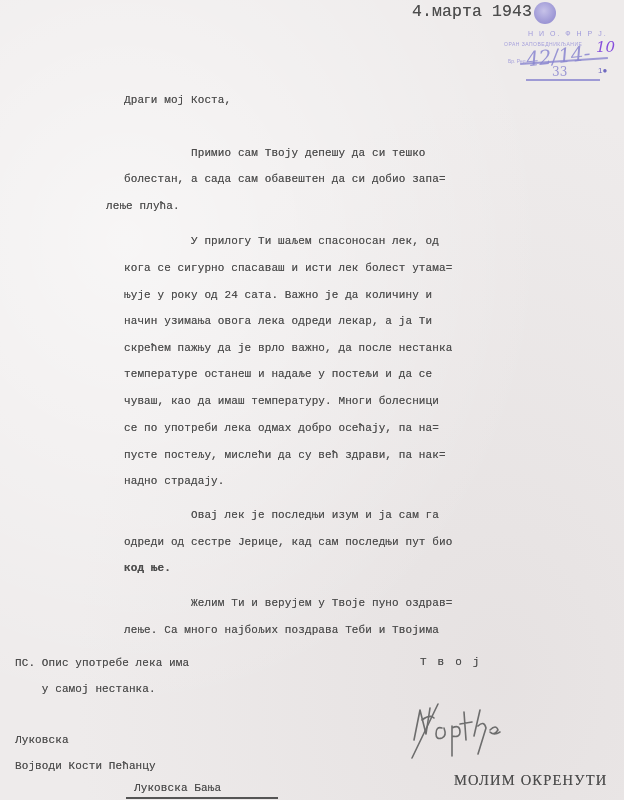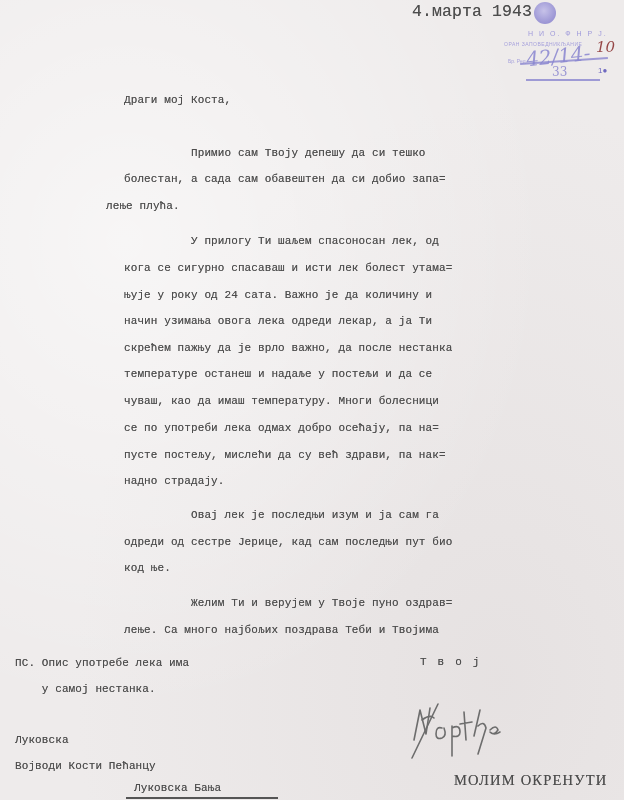--- a/index.html
+++ b/index.html
@@ -40,21 +40,21 @@
     }
     .stamp .st-l1 { position: absolute; left: 38px; top: 8px; font-size: 7px; letter-spacing: 2px; opacity: 0.8; }
     .stamp .st-l2 { position: absolute; left: 14px; top: 19px; font-size: 5px; letter-spacing: 0.5px; opacity: 0.75; }
     .stamp .st-l3 { position: absolute; left: 18px; top: 36px; font-size: 5px; opacity: 0.75; }
     .stamp .st-num1 {
       position: absolute; left: 36px; top: 22px; font-size: 20px; color: #8a86d0;
       font-family: "DejaVu Serif", serif; font-style: italic; transform: rotate(-6deg);
       opacity: 0.85;
     }
     .stamp .st-num2 {
-      position: absolute; left: 106px; top: 16px; font-size: 15px; color: #7f1d1d;
+      position: absolute; left: 106px; top: 16px; font-size: 15px; color: #6d28d9;
       font-family: "DejaVu Serif", serif; font-style: italic; opacity: 0.8;
     }
     .stamp .st-num3 {
       position: absolute; left: 62px; top: 43px; font-size: 12px; color: #8a86d0;
       font-family: "DejaVu Serif", serif; opacity: 0.85;
     }
     .stamp .st-dot { position: absolute; left: 108px; top: 44px; font-size: 8px; color: #6f69c0; }
     .stamp .st-rule1 { position: absolute; left: 30px; top: 38px; width: 88px; height: 1.5px; background: #8a86d0; transform: rotate(-4deg); opacity: 0.8; }
     .stamp .st-rule2 { position: absolute; left: 36px; top: 57px; width: 74px; height: 1.5px; background: #8a86d0; opacity: 0.8; }
     .sig {
@@ -98,21 +98,21 @@
 <div class="line" style="left:124px; top:312px;">начин узимања овога лека одреди лекар, а ја Ти</div>
 <div class="line" style="left:124px; top:339px;">скрећем пажњу да је врло важно, да после нестанка</div>
 <div class="line" style="left:124px; top:365px;">температуре останеш и надаље у постељи и да се</div>
 <div class="line" style="left:124px; top:392px;">чуваш, као да имаш температуру. Многи болесници</div>
 <div class="line" style="left:124px; top:419px;">се по употреби лека одмах добро осећају, па на=</div>
 <div class="line" style="left:124px; top:446px;">пусте постељу, мислећи да су већ здрави, па нак=</div>
 <div class="line" style="left:124px; top:472px;">надно страдају.</div>
 
 <div class="line" style="left:124px; top:506px;">          Овај лек је последњи изум и ја сам га</div>
 <div class="line" style="left:124px; top:533px;">одреди од сестре Јерице, кад сам последњи пут био</div>
-<div class="line" style="left:124px; top:559px;">код ње.</div>
+<div class="line" style="left:124px; top:559px;font-weight:bold;">код ње.</div>
 
 <div class="line" style="left:124px; top:594px;">          Желим Ти и верујем у Твоје пуно оздрав=</div>
 <div class="line" style="left:124px; top:621px;">лење. Са много најбољих поздрава Теби и Твојима</div>
 
 <div class="line" style="left:15px; top:654px;">ПС. Опис употребе лека има</div>
 <div class="line" style="left:15px; top:680px;">    у самој нестанка.</div>
 
 <div class="line tvoj" style="left:420px; top:653px;">Твој</div>
 
 <div class="sig">

